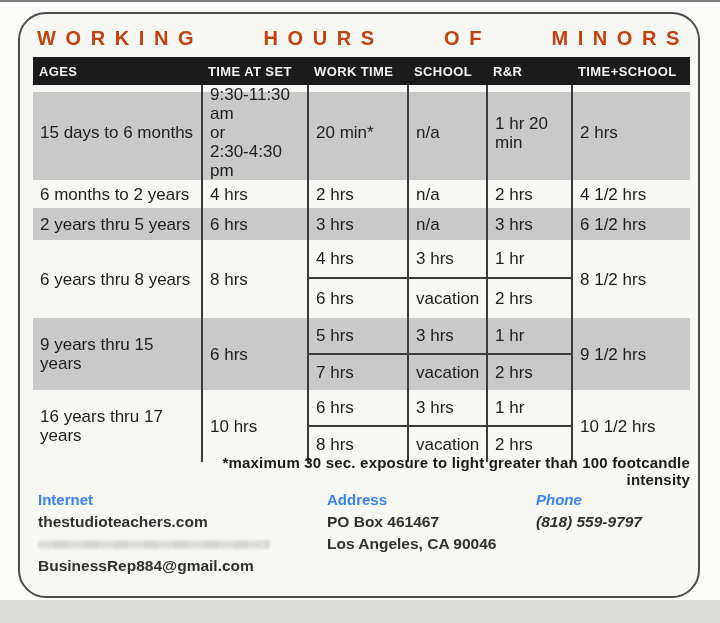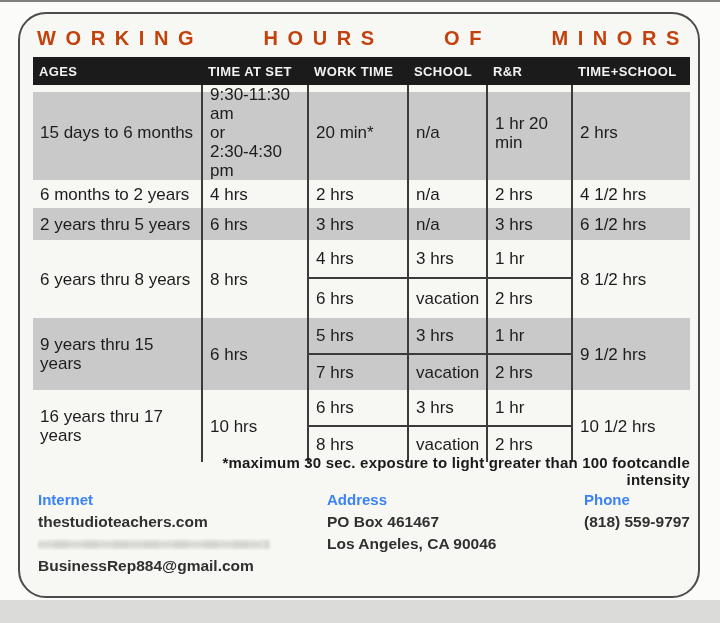--- a/index.html
+++ b/index.html
@@ -51,21 +51,21 @@
   .preline{white-space:pre-line;}
   .footnote{
     position:absolute;top:454px;right:30px;width:500px;
     text-align:right;font-size:15px;font-weight:bold;color:#1a1a1a;
     letter-spacing:.2px;
   }
   .footer-block{position:absolute;top:489px;font-size:15.5px;line-height:22px;color:#303030;font-weight:bold;}
   .footer-block .label{font-weight:bold;color:#3b82f6;font-size:15px;}
   .fb-internet{left:38px;}
   .fb-address{left:327px;}
-  .fb-phone{left:584px;}
+  .fb-phone{left:536px;font-style:italic;}
   .redacted{
     width:232px;height:9px;margin:7px 0 6px 0;
     background:repeating-linear-gradient(90deg,#cfcfcc 0 16px,#c2c2bf 16px 30px);
     filter:blur(1.3px);opacity:.55;border-radius:2px;position:relative;
   }
   .redacted::after{content:"";position:absolute;left:0;right:10px;top:4px;height:1px;background:#9a9a98;}
 </style>
 </head>
 <body>
 

